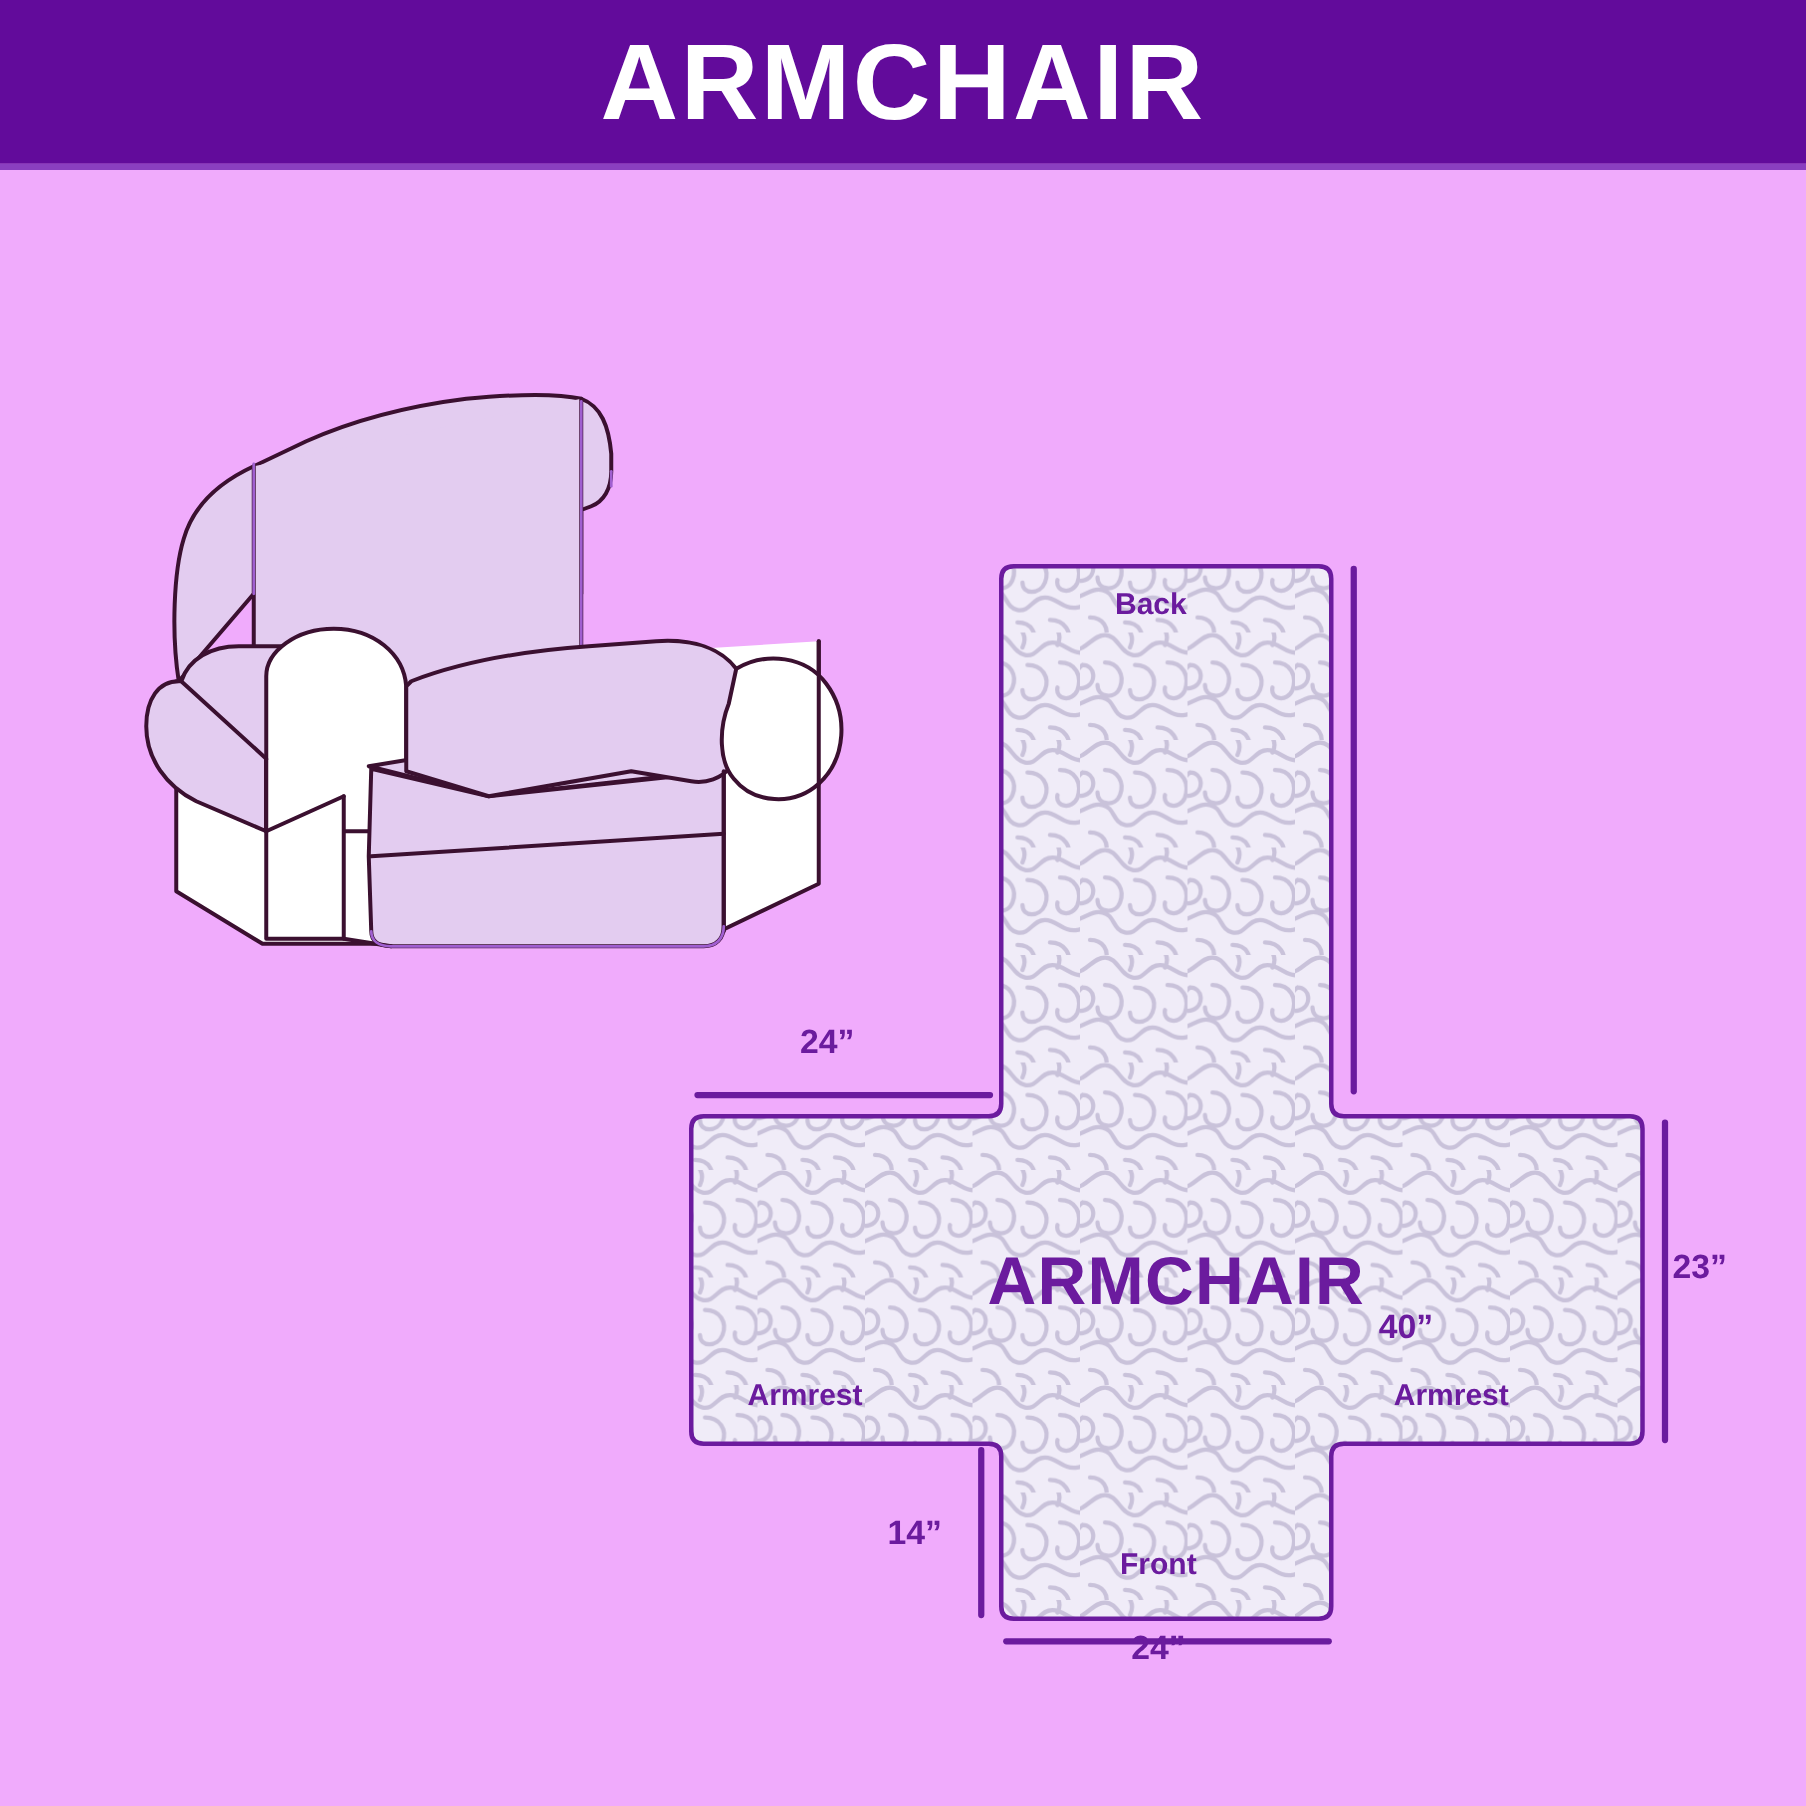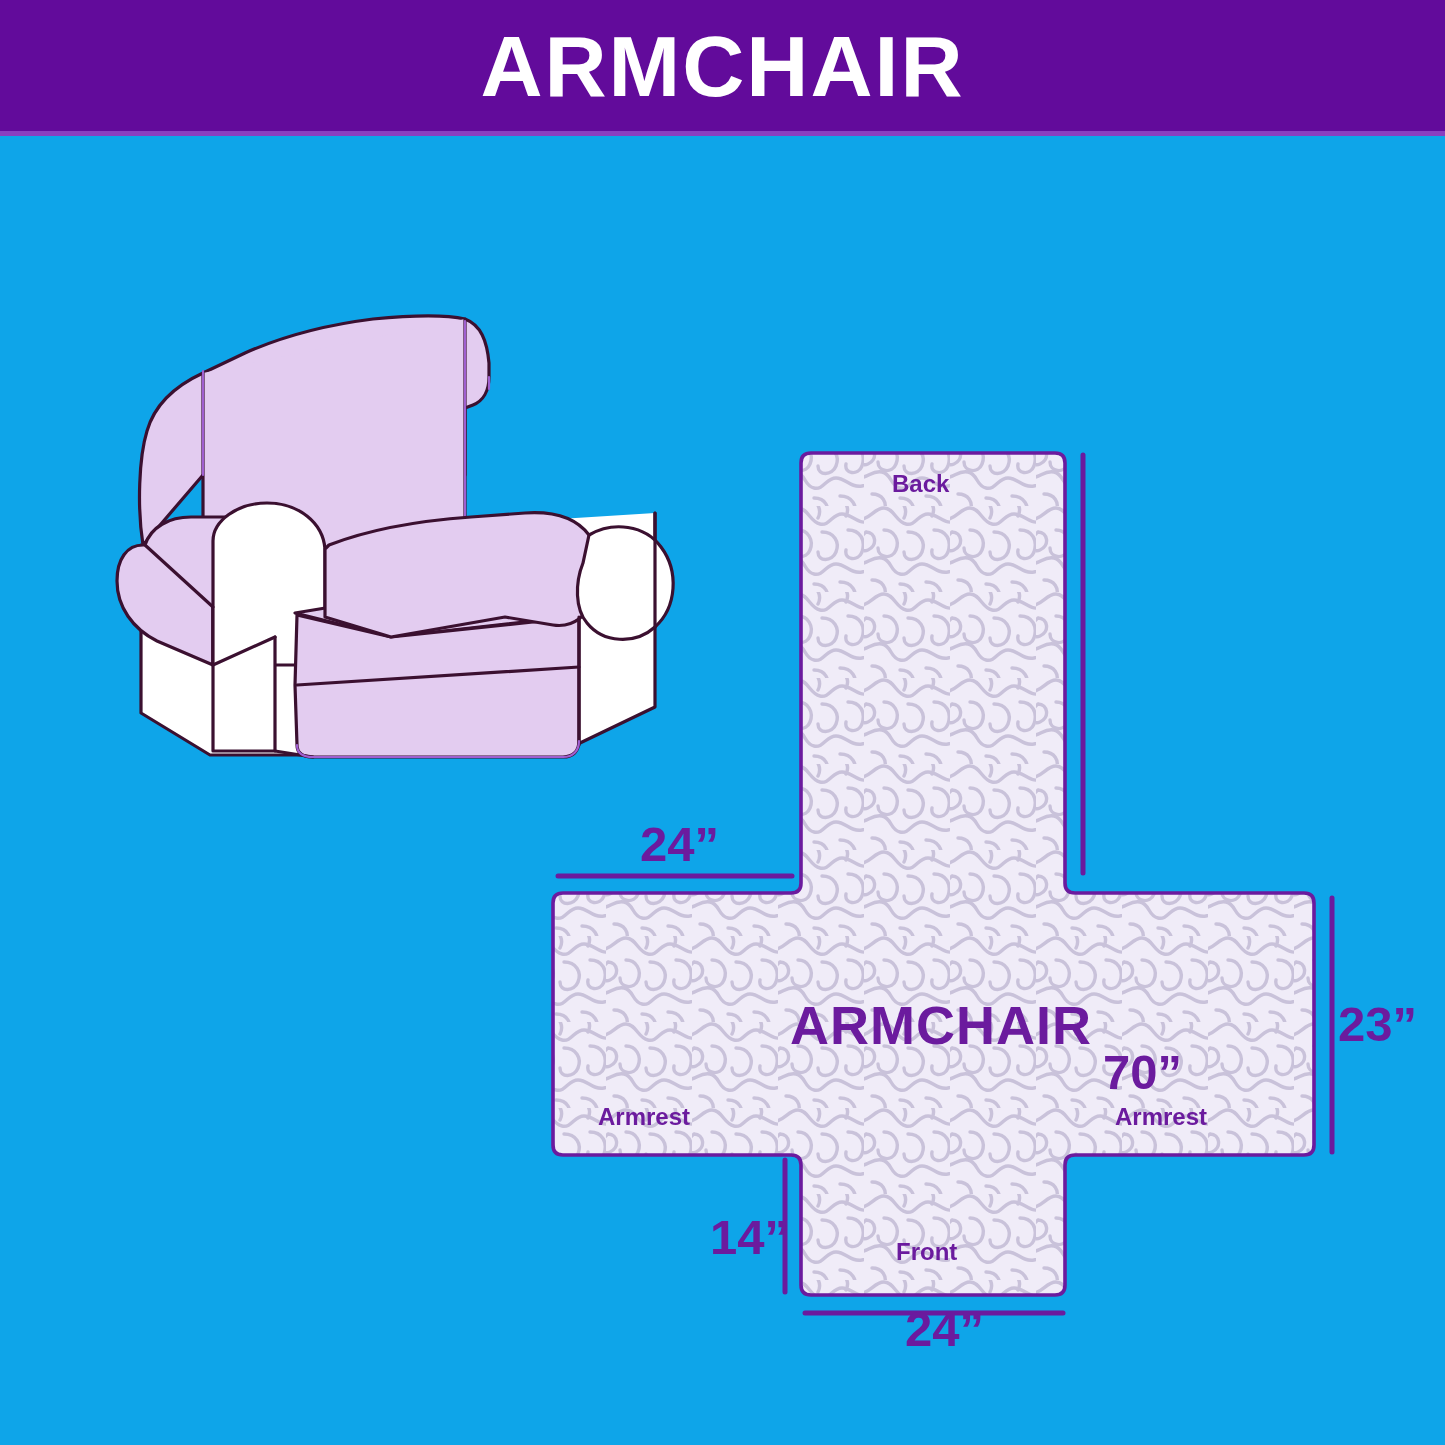--- a/index.html
+++ b/index.html
@@ -5,21 +5,21 @@
   * { margin:0; padding:0; box-sizing:border-box; }
   html,body {
     width:1445px; height:1445px;
     background:#ffffff;
     font-family:"Liberation Sans", sans-serif;
     overflow:hidden;
   }
   #page {
     position:relative;
     width:1445px; height:1445px;
-    background:#0ea5e9;
+    background:#f0abfc;
   }
 
   
   #header {
     position:absolute;
     left:0; top:0;
     width:1445px; height:131px;
     background:#620B9B;
     display:flex;
     align-items:center;
@@ -51,21 +51,21 @@
   #cover-diagram {
     position:absolute;
     left:520px; top:420px;
     width:900px; height:960px;
   }
 
   .dim-label {
     position:absolute;
     color:#6B1B9E;
     font-weight:bold;
-    font-size:49px;
+    font-size:27px;
     line-height:1;
     white-space:nowrap;
     font-family:"Liberation Sans", sans-serif;
   }
   .panel-label {
     position:absolute;
     color:#6B1B9E;
     font-weight:bold;
     font-size:24px;
     line-height:1;
@@ -281,21 +281,21 @@
 
     <div class="panel-label" id="label-arm-l">Armrest</div>
 
     <div class="panel-label" id="label-arm-r">Armrest</div>
 
     <div class="panel-label" id="label-front">Front</div>
 
     <div id="label-armchair-center">ARMCHAIR</div>
 
     
-    <div class="dim-label" id="label-40">70”</div>
+    <div class="dim-label" id="label-40">40”</div>
 
     <div class="dim-label" id="label-24-top">24”</div>
 
     <div class="dim-label" id="label-23" style="top: 580px;">23”</div>
 
     <div class="dim-label" id="label-13">14”</div>
 
     <div class="dim-label" id="label-24-bot">24”</div>
   </div>
 

